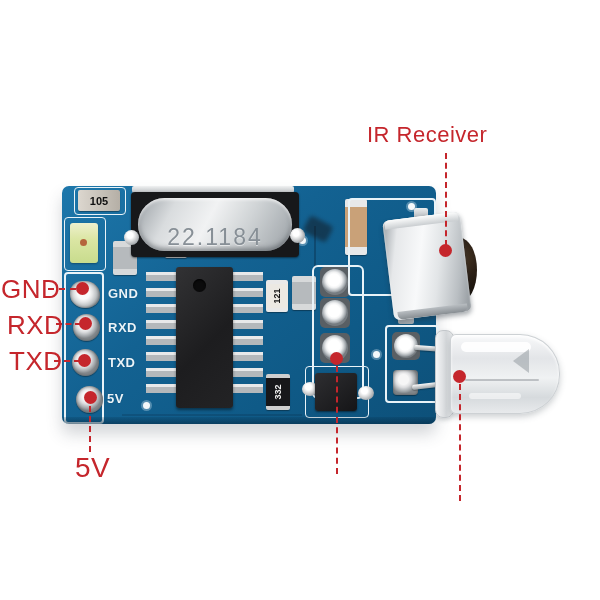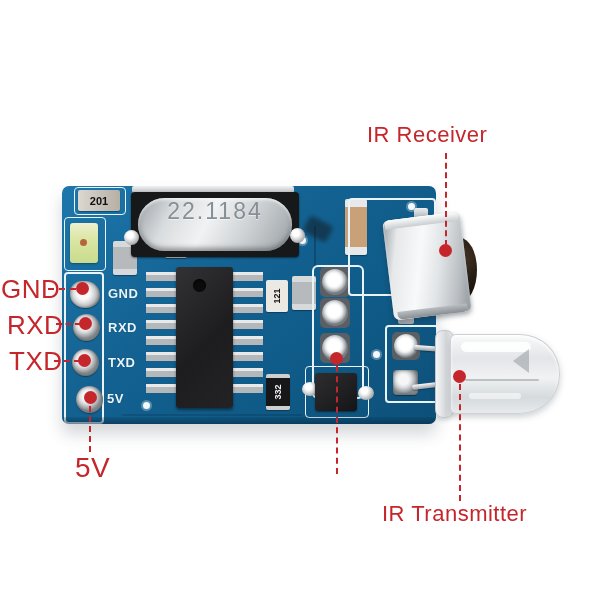--- a/index.html
+++ b/index.html
@@ -27,21 +27,21 @@
        text-shadow:0 0 1px rgba(10,50,80,.6);}
 
   
   .tin-strip{position:absolute;height:7px;border-radius:2px;
        background:linear-gradient(#f0f1f2,#b9bdc0);}
   .xtal-pad{position:absolute;background:#17181a;border-radius:4px;
        box-shadow:0 1px 2px rgba(0,0,0,.5);}
   .xtal{position:absolute;border-radius:27px;
        background:linear-gradient(118deg,#9ba1a6 0%,#d9dcde 22%,#f1f2f3 45%,#cfd3d5 68%,#9aa0a5 100%);
        box-shadow:inset 0 2px 3px rgba(255,255,255,.7), inset 0 -3px 5px rgba(70,75,80,.55);
-       display:flex;align-items:flex-start;justify-content:center;}
+       display:flex;align-items:flex-end;justify-content:center;}
   .xtal-text{color:#878f96;font-size:23px;letter-spacing:2px;
        text-shadow:0 1px 0 rgba(255,255,255,.5);}
   .solder{position:absolute;border-radius:50%;
        background:radial-gradient(circle at 40% 35%, #ffffff 0 3px, #d8d9da 6px, #9ea3a7 10px);}
 
   
   .ic-pins{position:absolute;width:30px;
        background:repeating-linear-gradient(180deg,#e8e9ea 0 3px,#b4b8bb 3px 9px,rgba(0,0,0,0) 9px 16px);}
   .ic-body{position:absolute;background:linear-gradient(135deg,#323234 0%,#1d1d1f 55%,#232325 100%);
        border-radius:3px;box-shadow:0 2px 3px rgba(0,0,0,.45);}
@@ -127,21 +127,21 @@
     <div class="pad" style="left:11px;top:128px;width:27px;height:27px;"></div>
     <div class="pad" style="left:10px;top:163px;width:27px;height:27px;"></div>
     <div class="pad" style="left:14px;top:200px;width:27px;height:27px;"></div>
     <span class="pin-label" style="left:46px;top:100px;">GND</span>
     <span class="pin-label" style="left:46px;top:134px;">RXD</span>
     <span class="pin-label" style="left:46px;top:169px;">TXD</span>
     <span class="pin-label" style="left:45px;top:205px;">5V</span>
 
     <div class="silk" style="left:12px;top:1px;width:50px;height:26px;border-width:1px;"></div>
     <div class="smd smd-res" style="left:16px;top:4px;width:42px;height:21px;">
-      <span>201</span>
+      <span>105</span>
     </div>
     <div class="silk" style="left:2px;top:31px;width:40px;height:52px;border-width:1px;"></div>
     <div class="green-led" style="left:8px;top:37px;width:28px;height:40px;"></div>
     <div class="smd smd-cap" style="left:51px;top:55px;width:24px;height:34px;"></div>
     <div class="smd smd-cap-v" style="left:103px;top:40px;width:22px;height:32px;"></div>
 
     <div class="tin-strip" style="left:70px;top:0;width:162px;"></div>
     <div class="xtal-pad" style="left:69px;top:6px;width:168px;height:65px;"></div>
     <div class="solder" style="left:62px;top:44px;width:15px;height:15px;"></div>
     <div class="solder" style="left:228px;top:42px;width:15px;height:15px;"></div>
@@ -214,15 +214,14 @@
 
   <div class="dot" style="left:84px;top:391px;"></div>
   <div class="dash-v" style="left:89px;top:406px;height:46px;"></div>
   <span class="callout" style="left:75px;top:452px;font-size:28px;">5V</span>
 
   <div class="dot" style="left:330px;top:352px;"></div>
   <div class="dash-v" style="left:336px;top:366px;height:108px;"></div>
 
   <div class="dot" style="left:453px;top:370px;"></div>
   <div class="dash-v" style="left:459px;top:384px;height:117px;"></div>
-  <span class="callout" style="left:382px;top:501px;">IR Transmitter</span>
 
 </div>
 
 </body></html>

